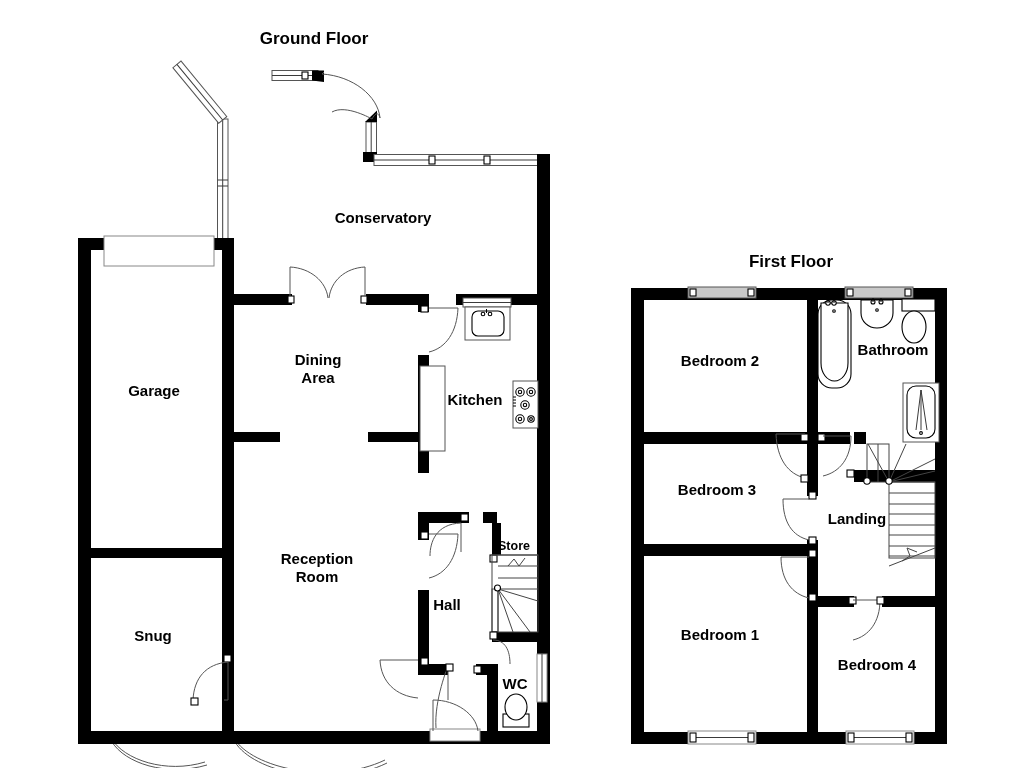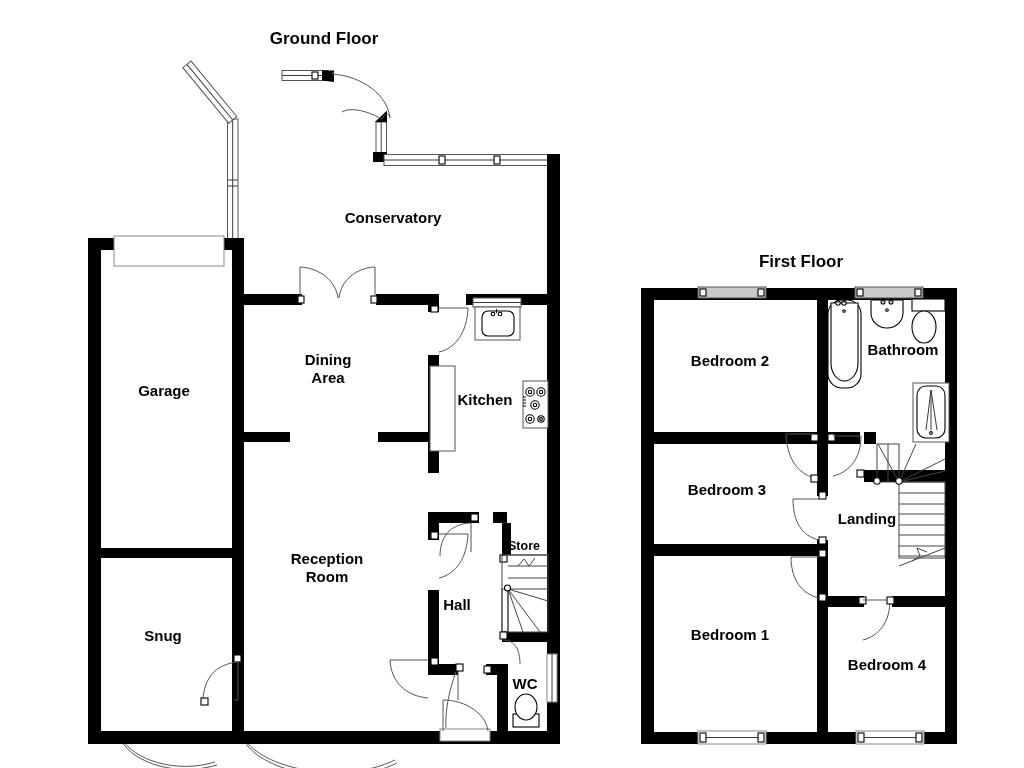--- a/index.html
+++ b/index.html
@@ -9,21 +9,21 @@
   }
   body {
     width: 1024px;
     height: 768px;
     font-family: "Liberation Sans", sans-serif;
     position: relative;
     overflow: hidden;
   }
   #plan-root {
     position: absolute;
-    left: 16px;
+    left: 6px;
     top: 0;
     width: 935px;
     height: 768px;
   }
   svg.floorplan {
     display: block;
     width: 1024px;
     height: 768px;
   }
   .wall { fill: #000000; }

